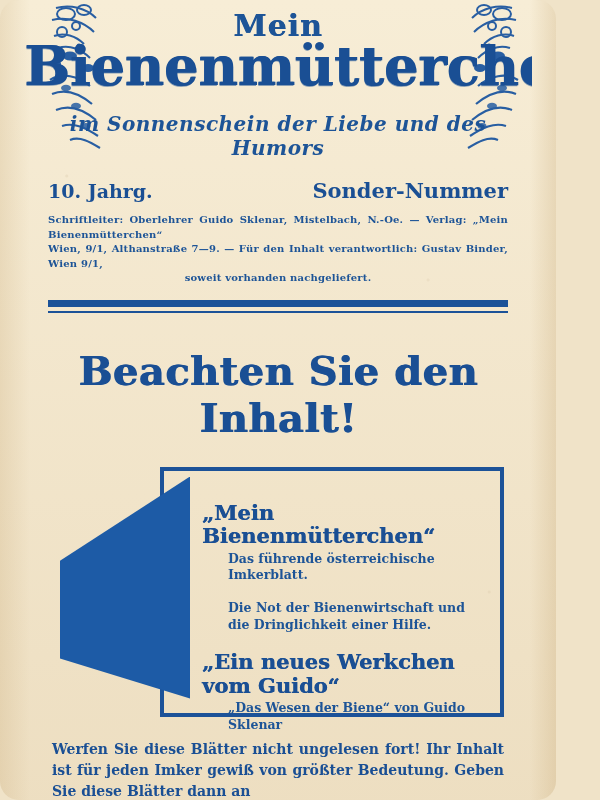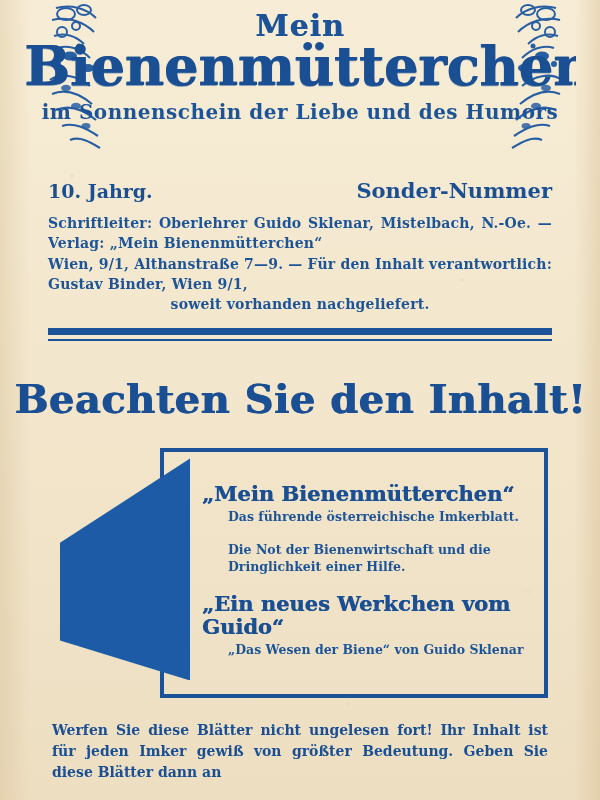--- a/index.html
+++ b/index.html
@@ -8,28 +8,29 @@
   }
   body {
     width: 600px;
     height: 800px;
     background: #f0e3c8;
     font-family: "DejaVu Serif", serif;
     overflow: hidden;
   }
   .page {
     position: relative;
-    width: 600px;
+    width: 556px;
     height: 800px;
     background:
       linear-gradient(90deg, rgba(200,170,120,0.25) 0px, rgba(240,227,200,0) 30px),
       linear-gradient(270deg, rgba(200,170,120,0.30) 0px, rgba(240,227,200,0) 26px),
       linear-gradient(180deg, rgba(255,248,230,0.5), rgba(236,220,190,0.6)),
       #efe2c6;
     color: #1c4f8f;
+    border-radius: 19px;
   }
   .grain {
     position: absolute;
     inset: 0;
     pointer-events: none;
     opacity: 0.28;
     background-image:
       radial-gradient(circle at 12% 22%, rgba(160,130,85,0.35) 0 1px, transparent 2px),
       radial-gradient(circle at 44% 9%, rgba(160,130,85,0.25) 0 1px, transparent 2px),
       radial-gradient(circle at 77% 35%, rgba(160,130,85,0.30) 0 1px, transparent 2px),
@@ -75,22 +76,23 @@
     font-size: 54px;
     line-height: 1.02;
     letter-spacing: 0px;
     color: #1a4f94;
     text-shadow: 1px 0 0 #1a4f94, 0 1px 0 rgba(26,79,148,0.5);
     margin-top: -4px;
   }
   .title-sub {
     font-family: "DejaVu Serif", serif;
     font-weight: bold;
+    font-style: italic;
     font-size: 20px;
-    margin-top: 6px;
+    margin-top: 18px;
     color: #1d5497;
     letter-spacing: 0.5px;
   }
 
   
   .issue-line {
     display: flex;
     justify-content: space-between;
     align-items: baseline;
     margin: 10px 48px 0 48px;
@@ -100,21 +102,21 @@
   }
   .issue-vol { font-size: 19px; }
   .issue-date { font-size: 24px; }
   .issue-kind { font-size: 21px; text-align: right; }
 
   
   .imprint {
     margin: 10px 48px 0 48px;
     font-family: "DejaVu Serif", serif;
     font-weight: bold;
-    font-size: 14px;
+    font-size: 10px;
     line-height: 1.45;
     color: #1d5497;
     text-align: justify;
     letter-spacing: 0.2px;
   }
   .imprint .ln3 { text-align: center; }
 
   
   .rule-thick {
     margin: 14px 48px 0 48px;

